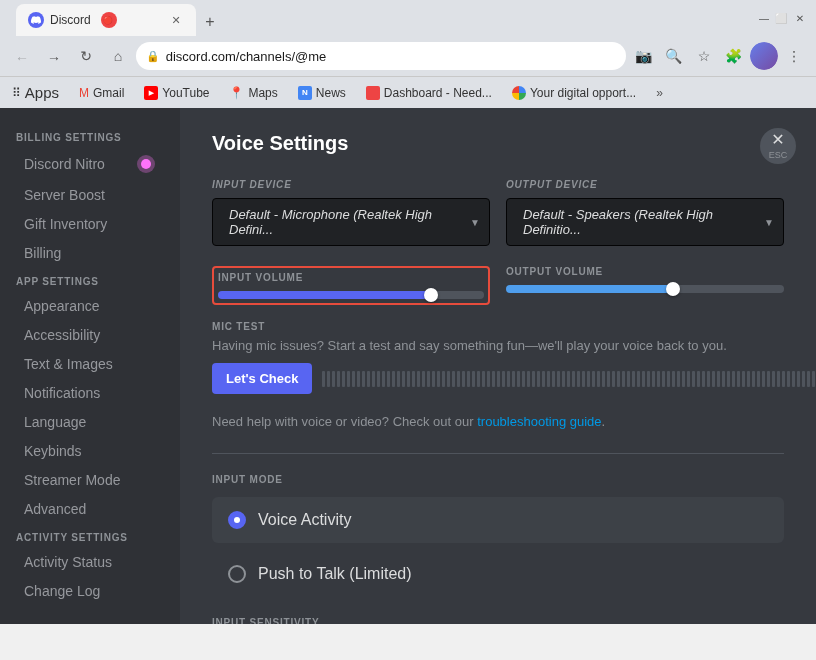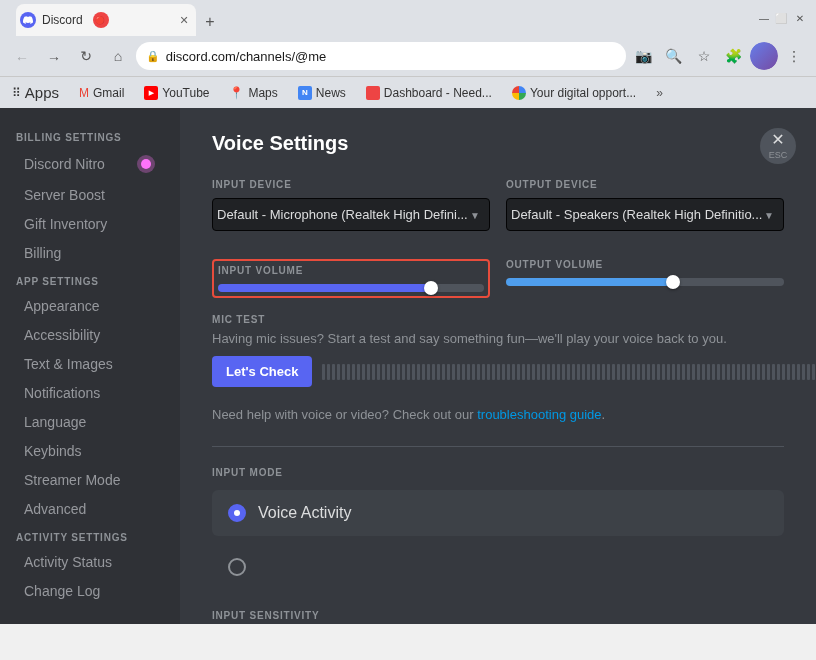--- a/index.html
+++ b/index.html
@@ -3,21 +3,21 @@
   <meta charset="utf-8">
   <style>
     * { margin: 0; padding: 0; box-sizing: border-box; }
     body { width: 816px; height: 660px; overflow: hidden; font-family: -apple-system, BlinkMacSystemFont, 'Segoe UI', sans-serif; background: #f0f0f0; }
 
     
     .browser-chrome { background: #dee1e6; width: 100%; }
     .title-bar { display: flex; align-items: center; height: 36px; padding: 0 8px; background: #dee1e6; }
     .win-btn { width: 16px; height: 16px; border-radius: 2px; border: none; cursor: pointer; display: flex; align-items: center; justify-content: center; font-size: 10px; background: transparent; color: #555; }
     .tab-bar { display: flex; align-items: flex-end; height: 36px; background: #dee1e6; padding: 0 8px; }
-    .tab { display: flex; align-items: center; background: #f5f5f5; border-radius: 8px 8px 0 0; padding: 0 4px; height: 32px; font-size: 12px; color: #333; gap: 6px; min-width: 180px; }
+    .tab { display: flex; align-items: center; background: #f5f5f5; border-radius: 8px 8px 0 0; padding: 0 12px; height: 32px; font-size: 12px; color: #333; gap: 6px; min-width: 180px; }
     .tab-close { width: 16px; height: 16px; border-radius: 50%; border: none; background: transparent; cursor: pointer; color: #666; font-size: 11px; display: flex; align-items: center; justify-content: center; margin-left: auto; }
     .new-tab-btn { width: 28px; height: 28px; border-radius: 50%; border: none; background: transparent; cursor: pointer; font-size: 16px; color: #555; display: flex; align-items: center; justify-content: center; }
     .omnibar-row { display: flex; align-items: center; height: 40px; padding: 4px 8px; gap: 4px; background: #dee1e6; }
     .nav-btn { width: 28px; height: 28px; border-radius: 50%; border: none; background: transparent; cursor: pointer; color: #555; font-size: 14px; display: flex; align-items: center; justify-content: center; }
     .nav-btn.disabled { opacity: 0.4; cursor: default; }
     .omnibar { flex: 1; height: 28px; background: white; border-radius: 14px; display: flex; align-items: center; padding: 0 10px; gap: 6px; font-size: 13px; color: #333; }
     .omnibar-icon { font-size: 11px; color: #555; }
     .omnibar-url { font-size: 13px; color: #1a1a1a; }
     .browser-actions { display: flex; align-items: center; gap: 2px; }
     .bookmarks-bar { height: 32px; background: #dee1e6; display: flex; align-items: center; padding: 0 8px; gap: 12px; border-top: 1px solid #c8c8c8; }
@@ -37,24 +37,24 @@
     
     .main-content { flex: 1; background: #36393f; overflow-y: auto; padding: 24px 32px; position: relative; }
     .main-content::-webkit-scrollbar { width: 6px; }
     .main-content::-webkit-scrollbar-thumb { background: #202225; border-radius: 3px; }
 
     .page-title { font-size: 20px; font-weight: 700; color: white; margin-bottom: 24px; }
 
     .esc-btn { position: absolute; top: 20px; right: 20px; width: 36px; height: 36px; border-radius: 50%; background: #4f545c; border: none; cursor: pointer; display: flex; flex-direction: column; align-items: center; justify-content: center; gap: 2px; }
     .esc-x { color: #dcddde; font-size: 16px; line-height: 1; }
     .esc-label { color: #8e9297; font-size: 9px; text-transform: uppercase; }
-    .device-row { display: flex; gap: 16px; margin-bottom: 28px; }
+    .device-row { display: flex; gap: 16px; margin-bottom: 20px; font-style: italic; }
     .device-group { flex: 1; }
     .device-label { font-size: 10px; font-weight: 700; color: #8e9297; text-transform: uppercase; letter-spacing: 0.8px; margin-bottom: 8px; }
-    .device-select { width: 100%; background: #202225; border: 1px solid #040405; color: #dcddde; font-size: 14px; padding: 8px 4px; border-radius: 4px; appearance: none; cursor: pointer; display: flex; align-items: center; justify-content: space-between; }
+    .device-select { width: 100%; background: #202225; border: 1px solid #040405; color: #dcddde; font-size: 14px; padding: 8px 16px; border-radius: 4px; appearance: none; cursor: pointer; display: flex; align-items: center; justify-content: space-between; }
     .device-select-wrap { position: relative; }
     .device-select-wrap::after { content: '▼'; position: absolute; right: 10px; top: 50%; transform: translateY(-50%); color: #8e9297; font-size: 10px; pointer-events: none; }
 
     .volume-row { display: flex; gap: 16px; margin-bottom: 16px; }
     .volume-group { flex: 1; }
     .volume-label { font-size: 10px; font-weight: 700; color: #8e9297; text-transform: uppercase; letter-spacing: 0.8px; margin-bottom: 8px; }
     .input-volume-box { border: 2px solid #e74c3c; border-radius: 4px; padding: 4px; }
     .slider-track { height: 8px; border-radius: 4px; position: relative; cursor: pointer; }
     .input-slider-track { background: #4f9eed; }
     .output-slider-track { background: linear-gradient(to right, #4f9eed 60%, #4f545c 60%); }
@@ -394,20 +394,21 @@
     <div class="divider"></div>
 
     <div class="input-mode-section">
       <div class="section-label">INPUT MODE</div>
       <div class="radio-option selected">
         <div class="radio-circle checked"></div>
         <span class="radio-label">Voice Activity</span>
       </div>
       <div class="radio-option">
         <div class="radio-circle"></div>
+        <span class="radio-label">Push to Talk (Limited)</span>
       </div>
     </div>
 
     <div class="sensitivity-section">
       <div class="section-label">INPUT SENSITIVITY</div>
 
     </div>
   </div>
 </div>
 

